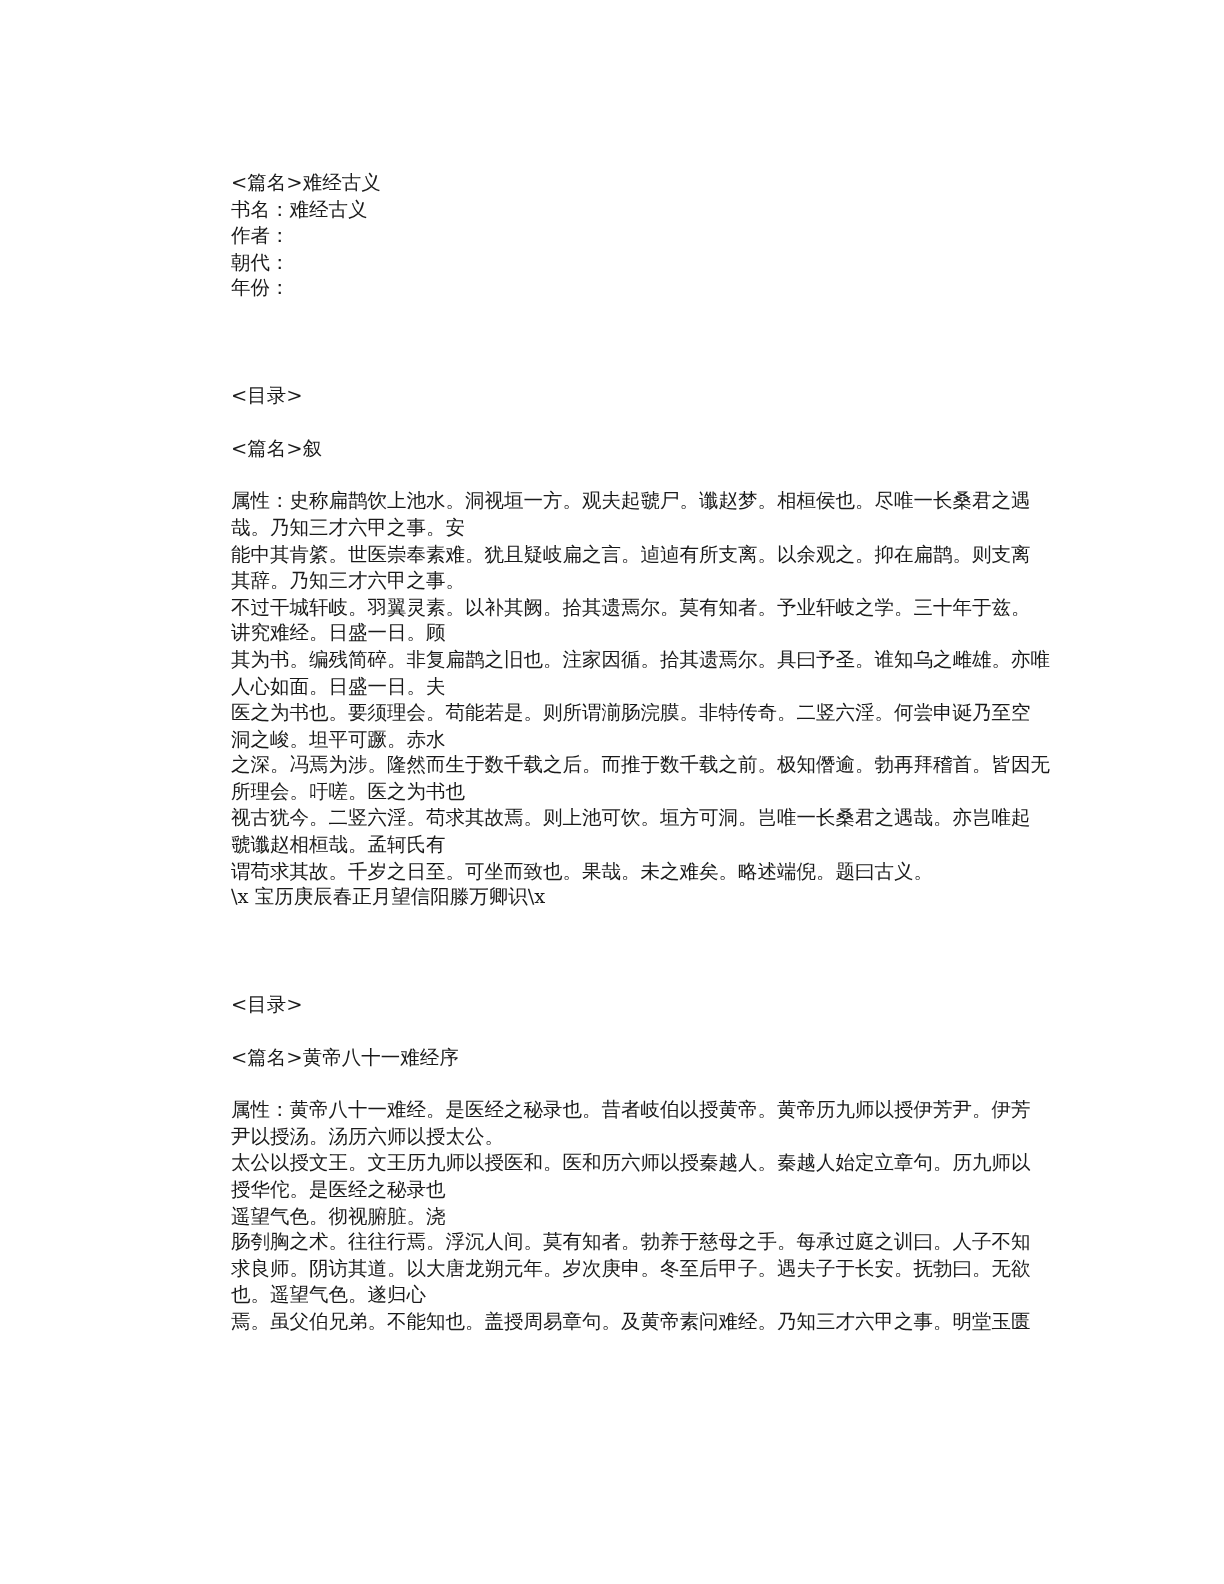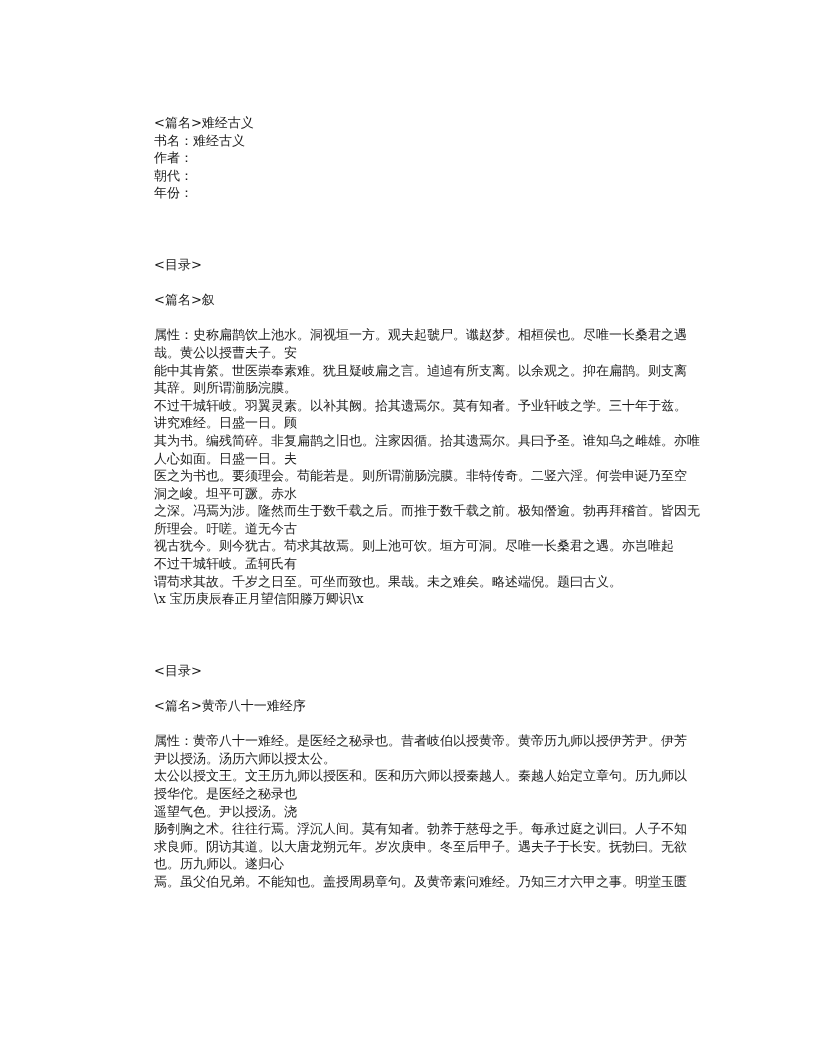--- a/index.html
+++ b/index.html
@@ -24,47 +24,47 @@
   <span class="line">年份：</span>
 
   <div class="gap-big"></div>
 
   <div>
     <span class="line">&lt;目录&gt;</span>
     <div class="gap1"></div>
     <span class="line">&lt;篇名&gt;叙</span>
     <div class="gap1"></div>
     <span class="line">属性：史称扁鹊饮上池水。洞视垣一方。观夫起虢尸。谶赵梦。相桓侯也。尽唯一长桑君之遇</span>
-    <span class="line">哉。黄公以授曹夫子。安</span>
+    <span class="line">哉。乃知三才六甲之事。安</span>
     <span class="line">能中其肯綮。世医崇奉素难。犹且疑岐扁之言。逌逌有所支离。以余观之。抑在扁鹊。则支离</span>
-    <span class="line">其辞。则所谓湔肠浣膜。</span>
+    <span class="line">其辞。乃知三才六甲之事。</span>
     <span class="line">不过干城轩岐。羽翼灵素。以补其阙。拾其遗焉尔。莫有知者。予业轩岐之学。三十年于兹。</span>
     <span class="line">讲究难经。日盛一日。顾</span>
     <span class="line">其为书。编残简碎。非复扁鹊之旧也。注家因循。拾其遗焉尔。具曰予圣。谁知乌之雌雄。亦唯</span>
     <span class="line">人心如面。日盛一日。夫</span>
     <span class="line">医之为书也。要须理会。苟能若是。则所谓湔肠浣膜。非特传奇。二竖六淫。何尝申诞乃至空</span>
     <span class="line">洞之峻。坦平可蹶。赤水</span>
     <span class="line">之深。冯焉为涉。隆然而生于数千载之后。而推于数千载之前。极知僭逾。勃再拜稽首。皆因无</span>
-    <span class="line">所理会。吁嗟。道无今古</span>
-    <span class="line">视古犹今。则今犹古。苟求其故焉。则上池可饮。垣方可洞。尽唯一长桑君之遇。亦岂唯起</span>
-    <span class="line">不过干城轩岐。孟轲氏有</span>
+    <span class="line">所理会。吁嗟。医之为书也</span>
+    <span class="line">视古犹今。二竖六淫。苟求其故焉。则上池可饮。垣方可洞。岂唯一长桑君之遇哉。亦岂唯起</span>
+    <span class="line">虢谶赵相桓哉。孟轲氏有</span>
     <span class="line">谓苟求其故。千岁之日至。可坐而致也。果哉。未之难矣。略述端倪。题曰古义。</span>
     <span class="line">\x 宝历庚辰春正月望信阳滕万卿识\x</span>
   </div>
 
   <div class="gap-big"></div>
 
   <div>
     <span class="line">&lt;目录&gt;</span>
     <div class="gap1"></div>
     <span class="line">&lt;篇名&gt;黄帝八十一难经序</span>
     <div class="gap1"></div>
     <span class="line">属性：黄帝八十一难经。是医经之秘录也。昔者岐伯以授黄帝。黄帝历九师以授伊芳尹。伊芳</span>
     <span class="line">尹以授汤。汤历六师以授太公。</span>
     <span class="line">太公以授文王。文王历九师以授医和。医和历六师以授秦越人。秦越人始定立章句。历九师以</span>
     <span class="line">授华佗。是医经之秘录也</span>
-    <span class="line">遥望气色。尹以授汤。浇</span>
+    <span class="line">遥望气色。彻视腑脏。浇</span>
     <span class="line">肠刳胸之术。往往行焉。浮沉人间。莫有知者。勃养于慈母之手。每承过庭之训曰。人子不知</span>
     <span class="line">求良师。阴访其道。以大唐龙朔元年。岁次庚申。冬至后甲子。遇夫子于长安。抚勃曰。无欲</span>
-    <span class="line">也。历九师以。遂归心</span>
+    <span class="line">也。遥望气色。遂归心</span>
     <span class="line">焉。虽父伯兄弟。不能知也。盖授周易章句。及黄帝素问难经。乃知三才六甲之事。明堂玉匮</span>
   </div>
 </div>
 
 </body></html>

